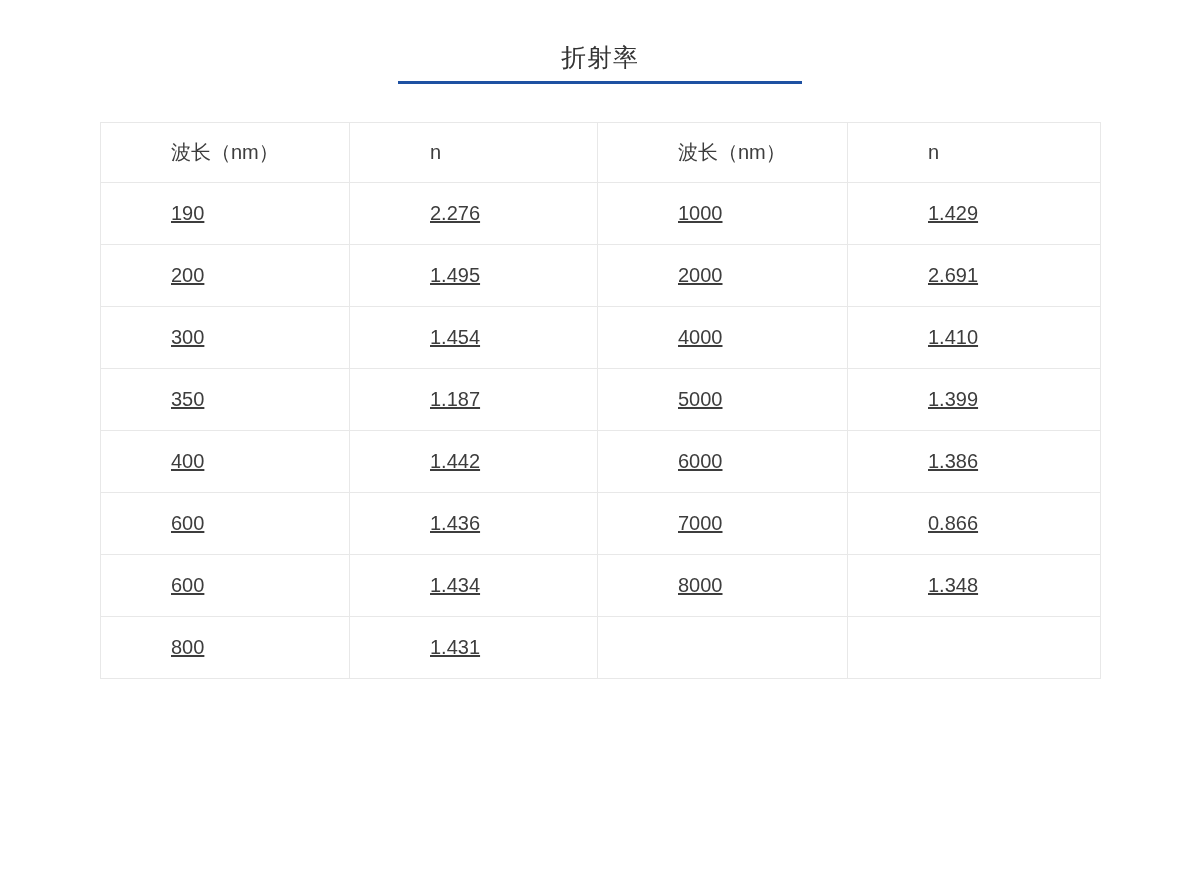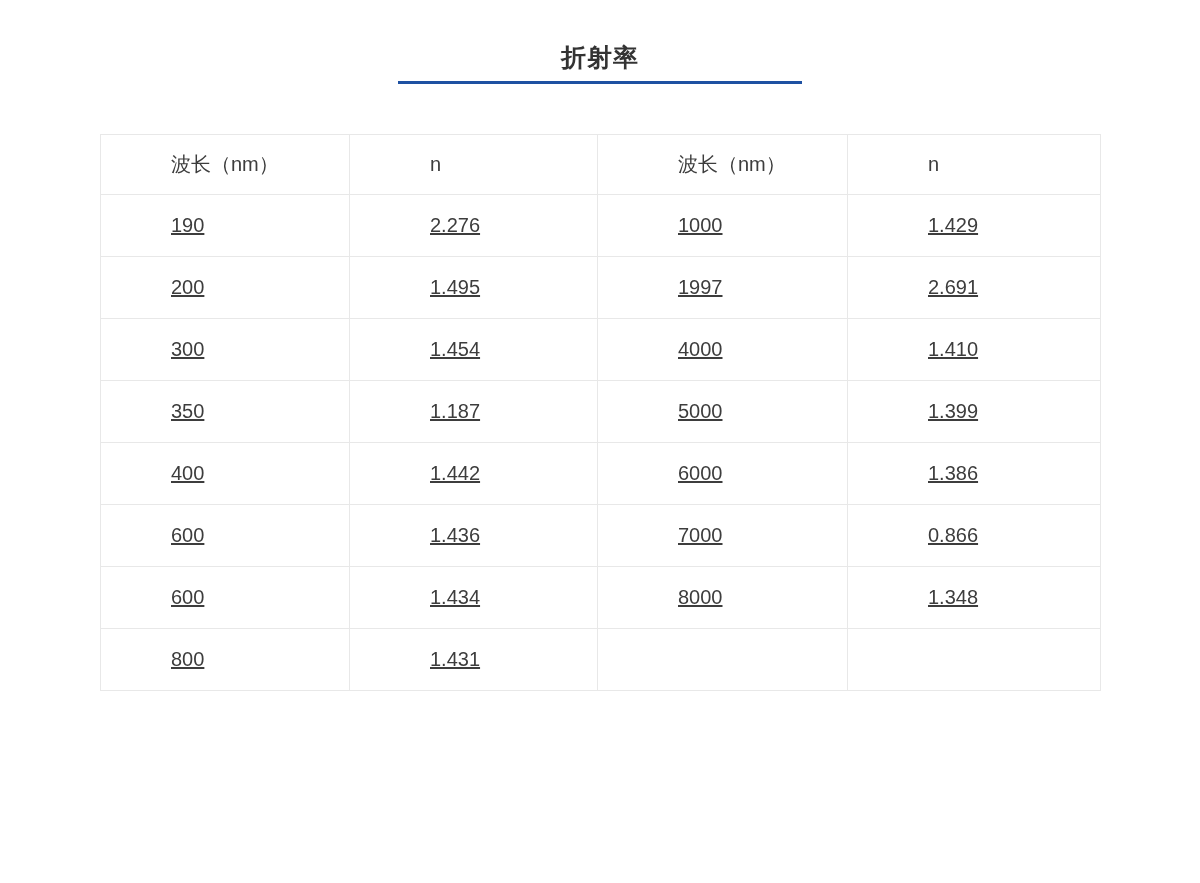--- a/index.html
+++ b/index.html
@@ -11,21 +11,21 @@
     font-family: "Liberation Sans", "DejaVu Sans", sans-serif;
     position: relative;
   }
   .page-title {
     position: absolute;
     top: 41px;
     left: 0;
     width: 1200px;
     text-align: center;
     font-size: 25px;
-    font-weight: 700;
+    font-weight: 400;
     color: #333333;
     letter-spacing: 1px;
   }
   .title-underline {
     position: absolute;
     top: 81px;
     left: 398px;
     width: 404px;
     height: 3px;
     background: #1e51a2;
@@ -33,21 +33,20 @@
   .table-wrap {
     position: absolute;
     top: 122px;
     left: 100px;
     width: 1000px;
   }
   table.data-table {
     width: 100%;
     border-collapse: collapse;
     table-layout: fixed;
-    margin-top: 12px;
   }
   .data-table th,
   .data-table td {
     border: 1px solid #e8e8e8;
     font-size: 20px;
     font-weight: 400;
     color: #3d3d3d;
     text-align: left;
     vertical-align: middle;
     padding: 0 0 0 80px;
@@ -89,21 +88,21 @@
     <tbody>
       <tr>
         <td>190</td>
         <td>2.276</td>
         <td>1000</td>
         <td>1.429</td>
       </tr>
       <tr>
         <td>200</td>
         <td>1.495</td>
-        <td>1997</td>
+        <td>2000</td>
         <td>2.691</td>
       </tr>
       <tr>
         <td>300</td>
         <td>1.454</td>
         <td>4000</td>
         <td>1.410</td>
       </tr>
       <tr>
         <td>350</td>

